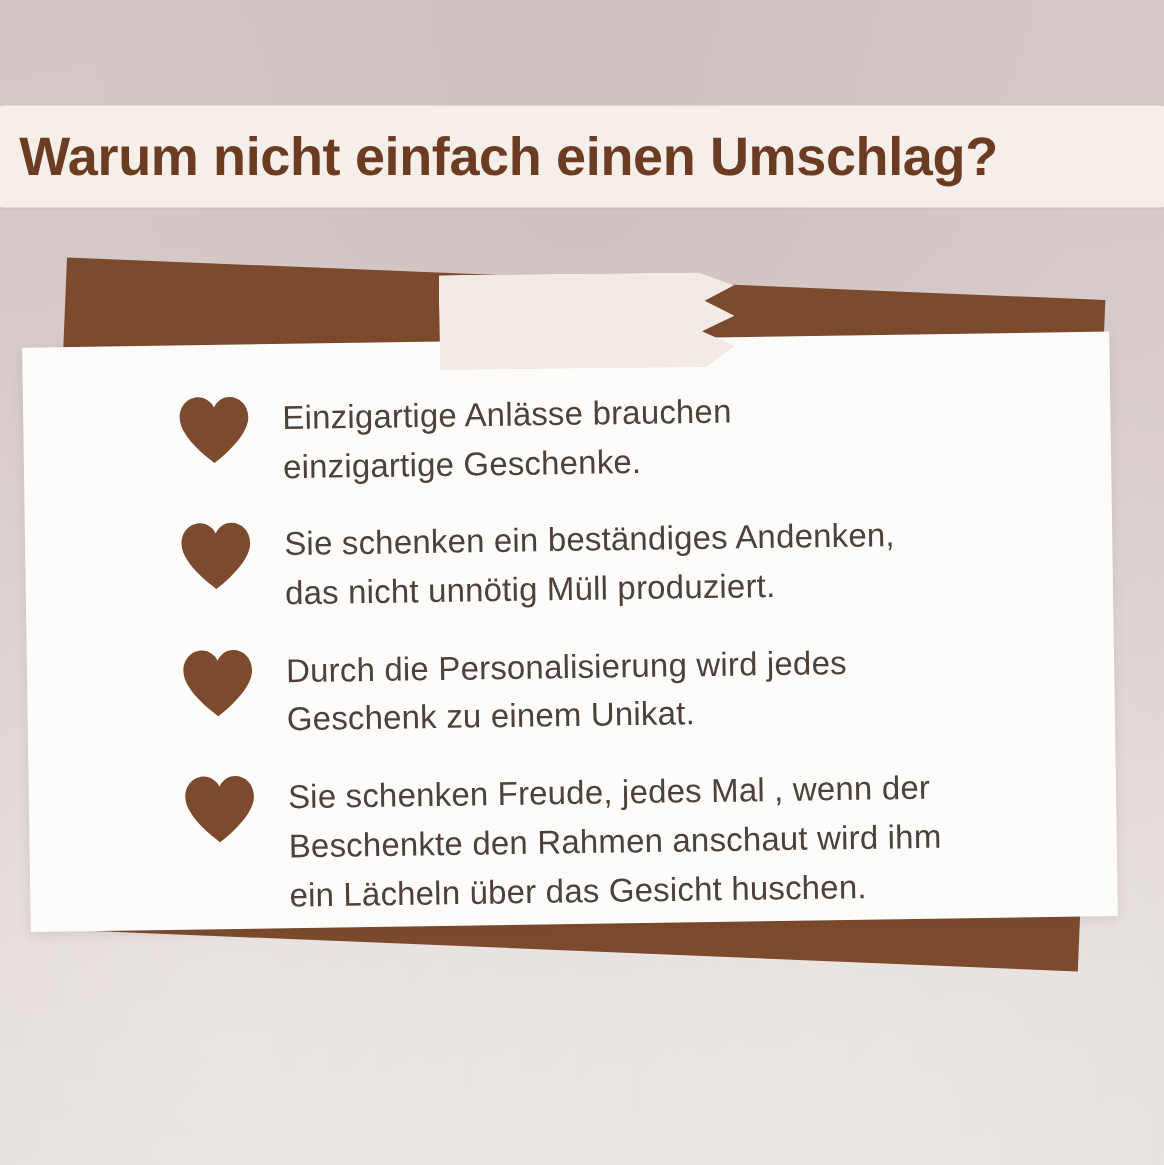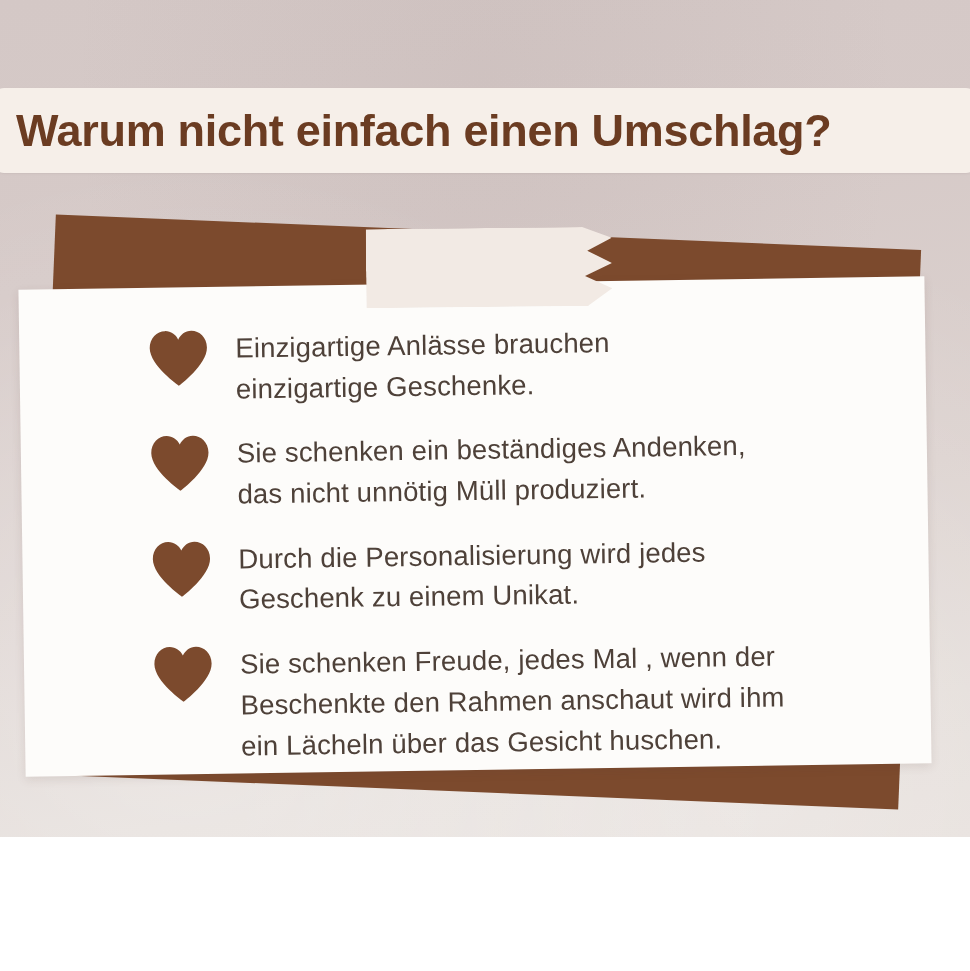--- a/index.html
+++ b/index.html
@@ -9,21 +9,21 @@
   body {
     width: 970px;
     height: 971px;
     overflow: hidden;
     font-family: "Liberation Sans", sans-serif;
   }
 
   #poster {
     position: relative;
     width: 970px;
-    height: 837px;
+    height: 971px;
     background: linear-gradient(170deg, #d4c8c6 0%, #d6cac8 30%, #dcd2cf 62%, #e3dcd8 85%, #e6dfdb 100%);
     overflow: hidden;
   }
 
   
   #grain {
     position: absolute;
     inset: 0;
     pointer-events: none;
     background:

